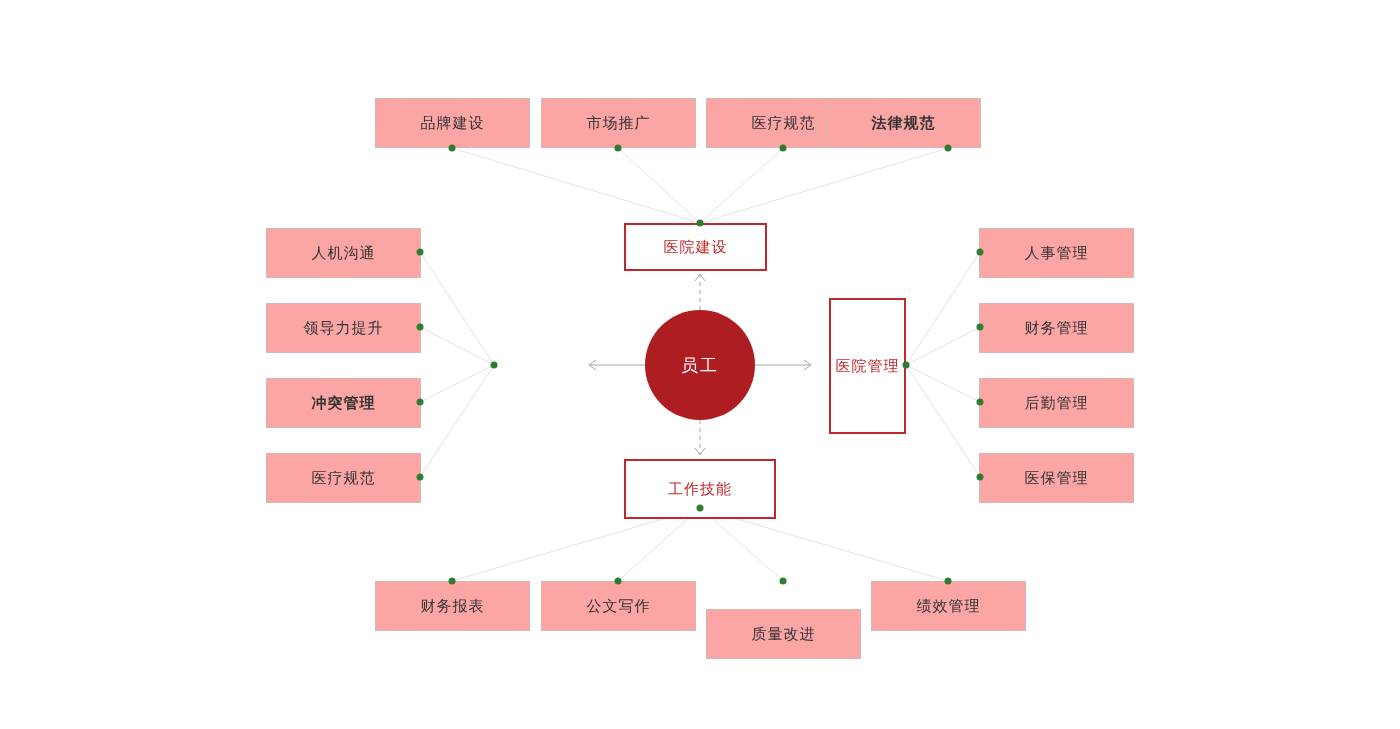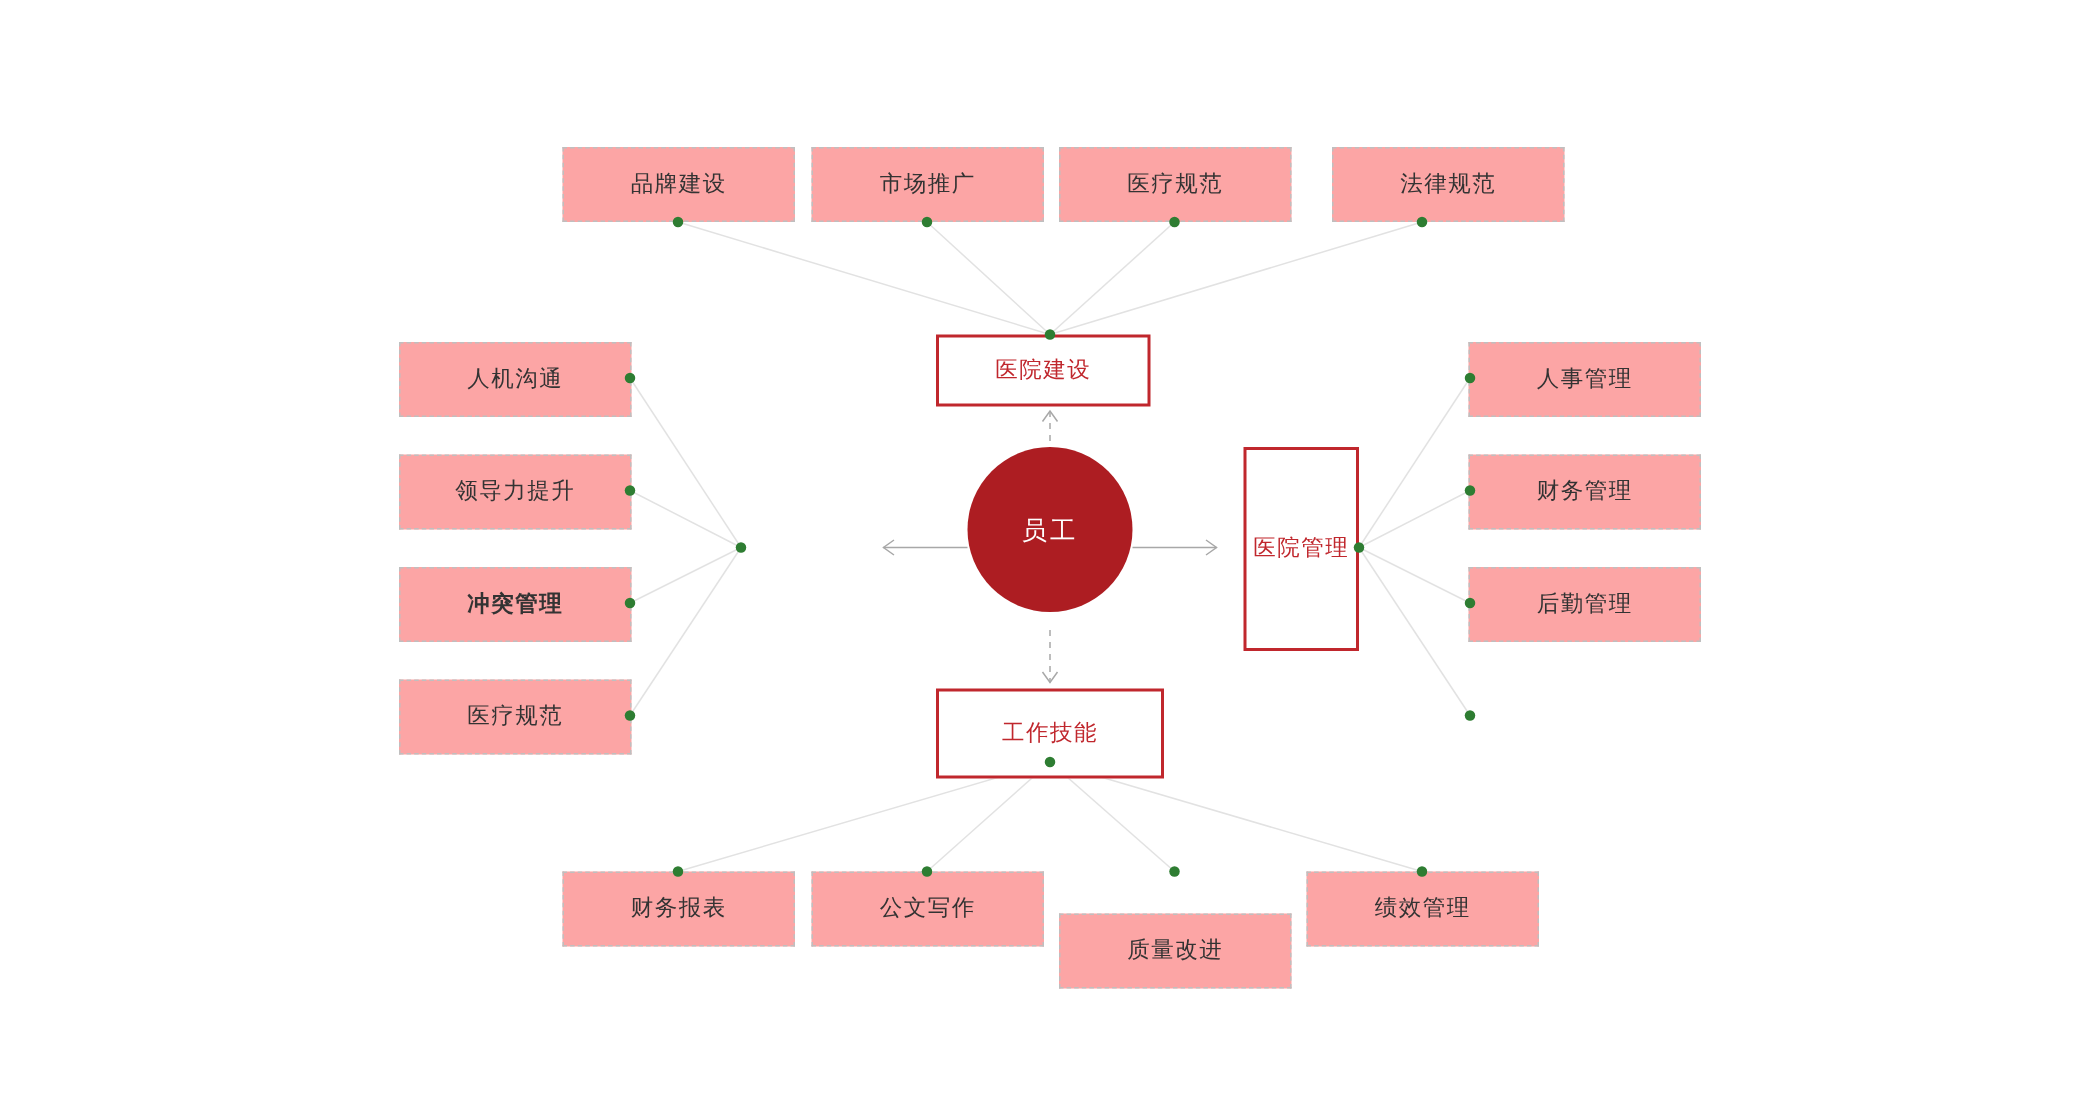--- a/index.html
+++ b/index.html
@@ -110,21 +110,21 @@
     </g>
 
     <g stroke="#a8a8a8" stroke-width="1" fill="none">
       <line x1="645" y1="365" x2="589" y2="365"></line>
       <polyline points="596,360 589,365 596,370"></polyline>
       <line x1="755" y1="365" x2="811" y2="365"></line>
       <polyline points="804,360 811,365 804,370"></polyline>
     </g>
   </svg>
 
-  <div class="hub" style="left:645px; top:298px; width:110px; height:110px;">
+  <div class="hub" style="left:645px; top:310px; width:110px; height:110px;">
     <span>员工</span>
   </div>
 
   <div class="node branch" style="left:624px; top:223px; width:143px; height:48px;">
     <span>医院建设</span>
   </div>
   <div class="dot" style="left:700px; top:223px;"></div>
 
   <div class="node leaf" style="left:375px; top:98px; width:155px; height:50px;">
     <span>品牌建设</span>
@@ -134,21 +134,21 @@
   <div class="node leaf" style="left:541px; top:98px; width:155px; height:50px;">
     <span>市场推广</span>
   </div>
   <div class="dot" style="left:618px; top:148px;"></div>
 
   <div class="node leaf" style="left:706px; top:98px; width:155px; height:50px;">
     <span>医疗规范</span>
   </div>
   <div class="dot" style="left:783px; top:148px;"></div>
 
-  <div class="node leaf" style="left:888px; top:98px; width:155px; height:50px;">
+  <div class="node leaf" style="left:826px; top:98px; width:155px; height:50px;font-weight:bold;">
     <span>法律规范</span>
   </div>
   <div class="dot" style="left:948px; top:148px;"></div>
 
   <div class="dot" style="left:494px; top:365px;"></div>
 
   <div class="node leaf" style="left:266px; top:228px; width:155px; height:50px;">
     <span>人机沟通</span>
   </div>
   <div class="dot" style="left:420px; top:252px;"></div>
@@ -181,20 +181,23 @@
   <div class="node leaf" style="left:979px; top:303px; width:155px; height:50px;">
     <span>财务管理</span>
   </div>
   <div class="dot" style="left:980px; top:327px;"></div>
 
   <div class="node leaf" style="left:979px; top:378px; width:155px; height:50px;">
     <span>后勤管理</span>
   </div>
   <div class="dot" style="left:980px; top:402px;"></div>
 
+  <div class="node leaf" style="left:979px; top:453px; width:155px; height:50px;">
+    <span>医保管理</span>
+  </div>
   <div class="dot" style="left:980px; top:477px;"></div>
 
   <div class="node branch" style="left:624px; top:459px; width:152px; height:60px;">
     <span>工作技能</span>
   </div>
   <div class="dot" style="left:700px; top:508px;"></div>
 
   <div class="node leaf" style="left:375px; top:581px; width:155px; height:50px;">
     <span>财务报表</span>
   </div>

